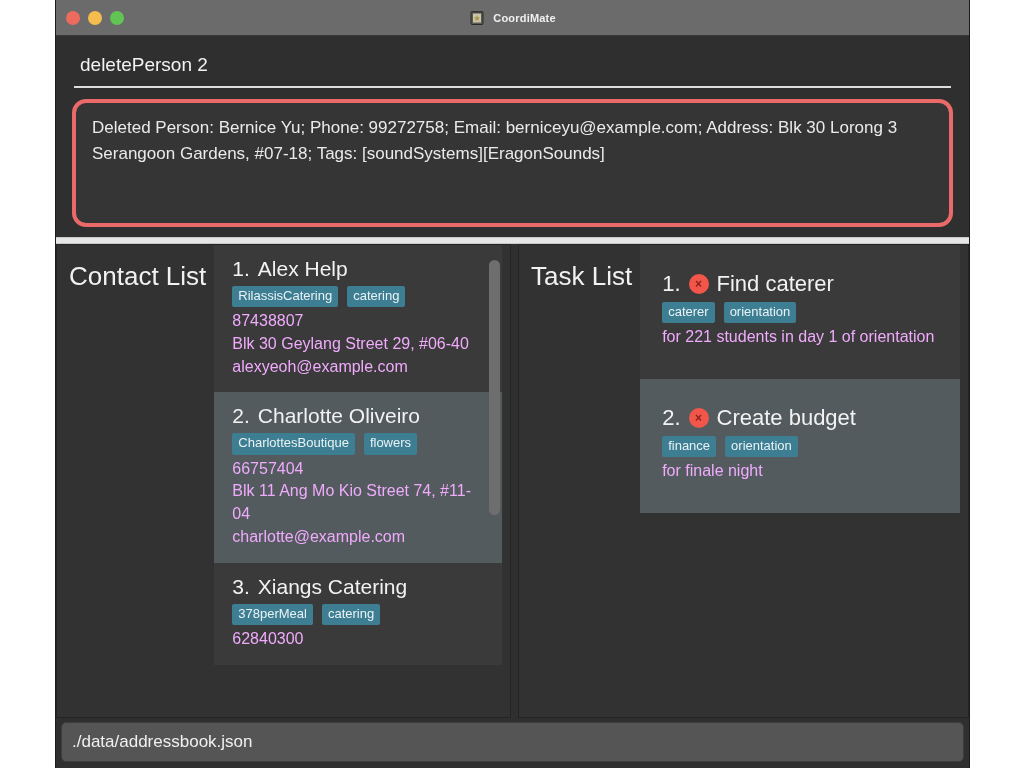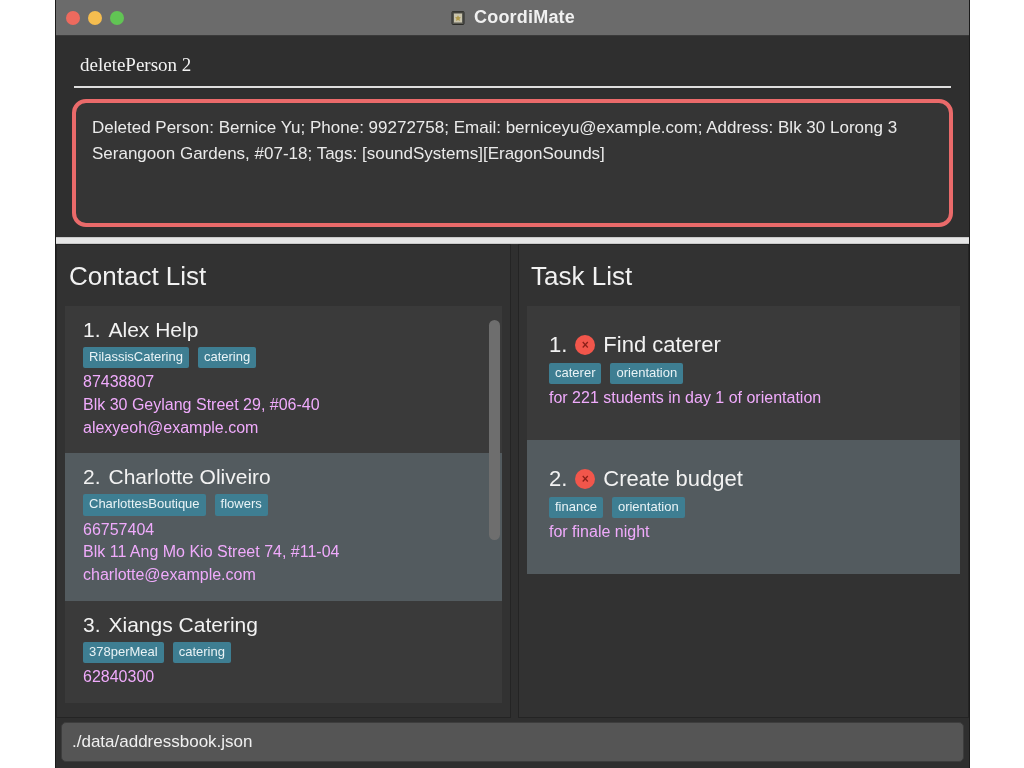--- a/index.html
+++ b/index.html
@@ -33,21 +33,21 @@
   .light { width: 14px; height: 14px; border-radius: 50%; }
   .light.close { background: #ed6a5e; }
   .light.min   { background: #f5bd4f; }
   .light.max   { background: #61c454; }
   #title-center {
     position: absolute; left: 0; right: 0;
     display: flex; align-items: center; justify-content: center; gap: 8px;
     pointer-events: none;
   }
   #title-text {
-    color: #f0f0f0; font-size: 18px; font-weight: bold;
+    color: #f0f0f0; font-size: 11px; font-weight: bold;
     letter-spacing: .2px;
   }
   .appicon { width: 16px; height: 16px; display:block; }
 
   
   #menubar {
     height: 43px;
     background: #363636;
     display: flex; align-items: center;
     padding-left: 16px; gap: 10px;
@@ -65,21 +65,21 @@
     flex: none;
     padding: 14px 18px 0 18px;
     background: #2f2f2f;
   }
   #command-input {
     width: 100%;
     background: transparent;
     border: none;
     border-bottom: 2px solid #dedede;
     color: #f2f2f2;
-    font-family: Liberation Serif, serif;
+    font-family: Liberation Sans, sans-serif;
     font-size: 19px;
     padding: 4px 6px 10px 6px;
     outline: none;
   }
 
   
   #result-wrap {
     flex: none;
     padding: 11px 16px 0 16px;
   }
@@ -111,21 +111,21 @@
 
   
   #panels {
     flex: 1;
     display: flex;
     background: #2f2f2f;
     min-height: 0;
   }
   .panel {
     background: #323232;
-    display: flex; flex-direction: column;
+    display: flex; flex-direction: row;
     min-height: 0;
     border: 1px solid #242424;
   }
   #contact-panel { width: 455px; flex: none; }
   #panel-divider { width: 7px; background: #2f2f2f; flex: none; cursor: col-resize; }
   #task-panel { flex: 1; }
 
   .panel-title {
     color: #f1f1f1;
     font-size: 26px;

